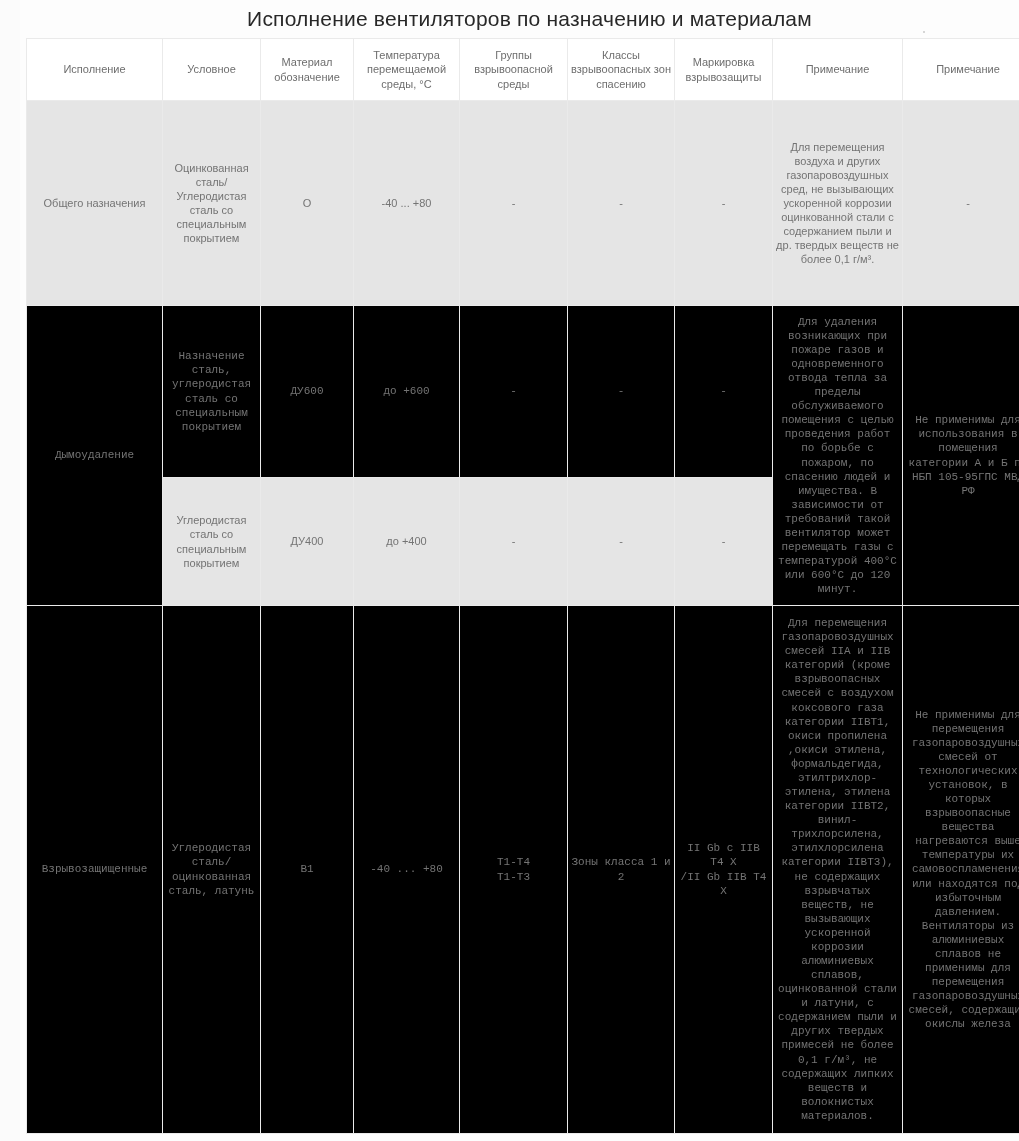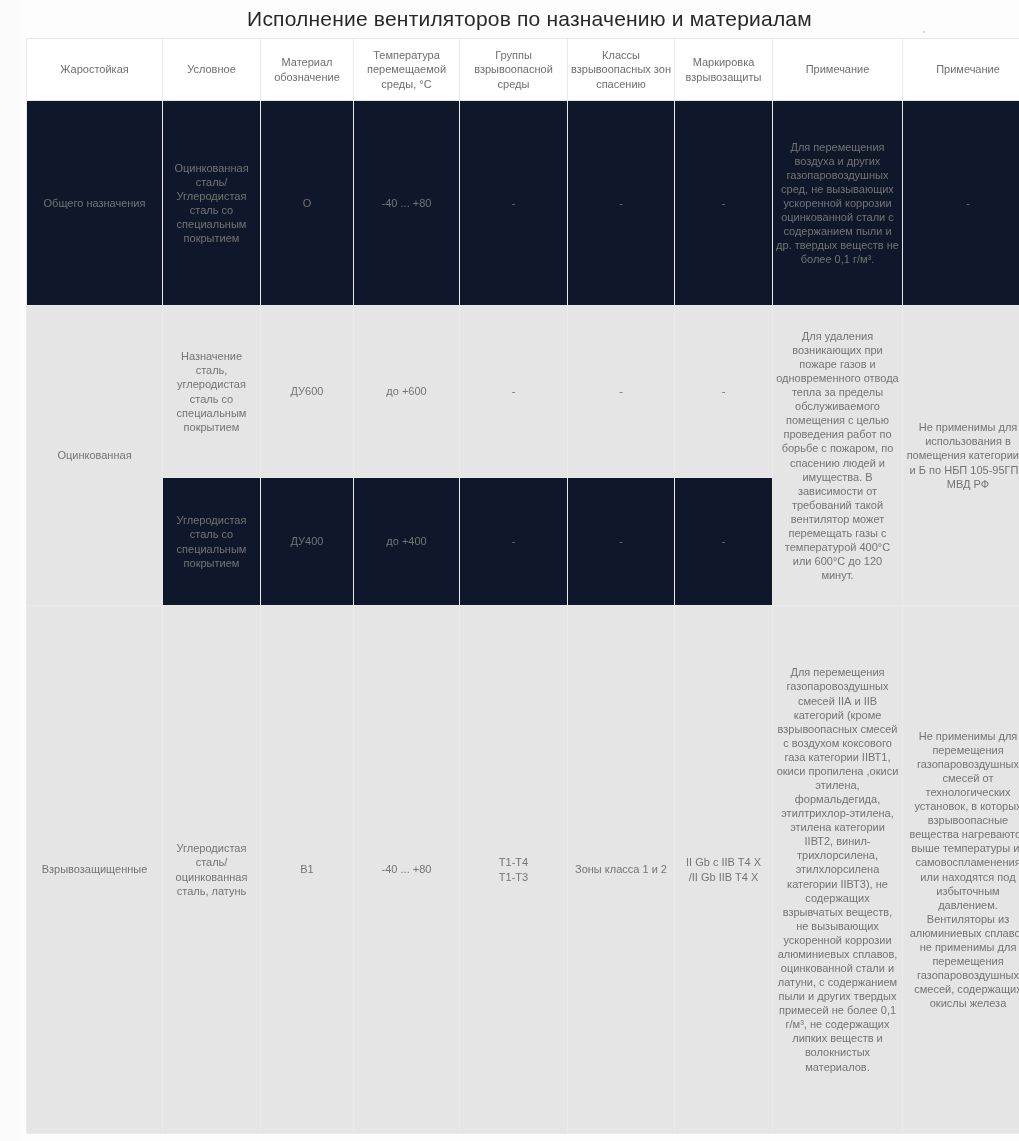--- a/index.html
+++ b/index.html
@@ -57,22 +57,22 @@
   table.spec th {
     color: #6e6e6e;
     background: #ffffff;
     font-weight: 400;
   }
   tr.h-header  { height: 62px; }
   tr.h-general { height: 205px; }
   tr.h-smoke1  { height: 172px; }
   tr.h-smoke2  { height: 128px; }
   tr.h-explo   { height: 528px; }
-  .row-white td { background: #0f172a; }
-  .row-gray  td { background: #e5e5e5; }
+  .row-white td { background: #e5e5e5; }
+  .row-gray  td { background: #000000; font-family: Liberation Mono, monospace; }
   .preline { white-space: pre-line; }
 </style>
 </head>
 <body>
 
 <div class="page">
   <h1 class="page-title">Исполнение вентиляторов по назначению и материалам</h1>
   <span class="stray-dot"></span>
 
   <table class="spec">
@@ -82,21 +82,21 @@
       <col style="width:93px">
       <col style="width:106px">
       <col style="width:108px">
       <col style="width:107px">
       <col style="width:98px">
       <col style="width:130px">
       <col style="width:131px">
     </colgroup>
     <thead>
       <tr class="h-header">
-        <th>Жаростойкая</th>
+        <th>Исполнение</th>
         <th>Условное</th>
         <th>Материал обозначение</th>
         <th>Температура перемещаемой среды, °С</th>
         <th>Группы взрывоопасной среды</th>
         <th>Классы взрывоопасных зон спасению</th>
         <th>Маркировка взрывозащиты</th>
         <th>Примечание</th>
         <th>Примечание</th>
       </tr>
     </thead>
@@ -106,21 +106,21 @@
         <td>Оцинкованная сталь/ Углеродистая сталь со специальным покрытием</td>
         <td>О</td>
         <td>-40 ... +80</td>
         <td>-</td>
         <td>-</td>
         <td>-</td>
         <td>Для перемещения воздуха и других газопаровоздушных сред, не вызывающих ускоренной коррозии оцинкованной стали с содержанием пыли и др. твердых веществ не более 0,1 г/м³.</td>
         <td>-</td>
       </tr>
       <tr class="row-gray h-smoke1">
-        <td rowspan="2">Оцинкованная</td>
+        <td rowspan="2">Дымоудаление</td>
         <td>Назначение сталь, углеродистая сталь  со специальным покрытием</td>
         <td>ДУ600</td>
         <td>до +600</td>
         <td>-</td>
         <td>-</td>
         <td>-</td>
         <td rowspan="2">Для удаления возникающих при пожаре газов и одновременного отвода тепла за пределы обслуживаемого помещения с целью проведения работ по борьбе с пожаром, по спасению людей и имущества. В зависимости от требований такой вентилятор может перемещать газы с температурой 400°С или 600°С до 120 минут.</td>
         <td rowspan="2">Не применимы для использования в помещения категории А и Б по НБП 105-95ГПС МВД РФ</td>
       </tr>
       <tr class="row-white h-smoke2">

